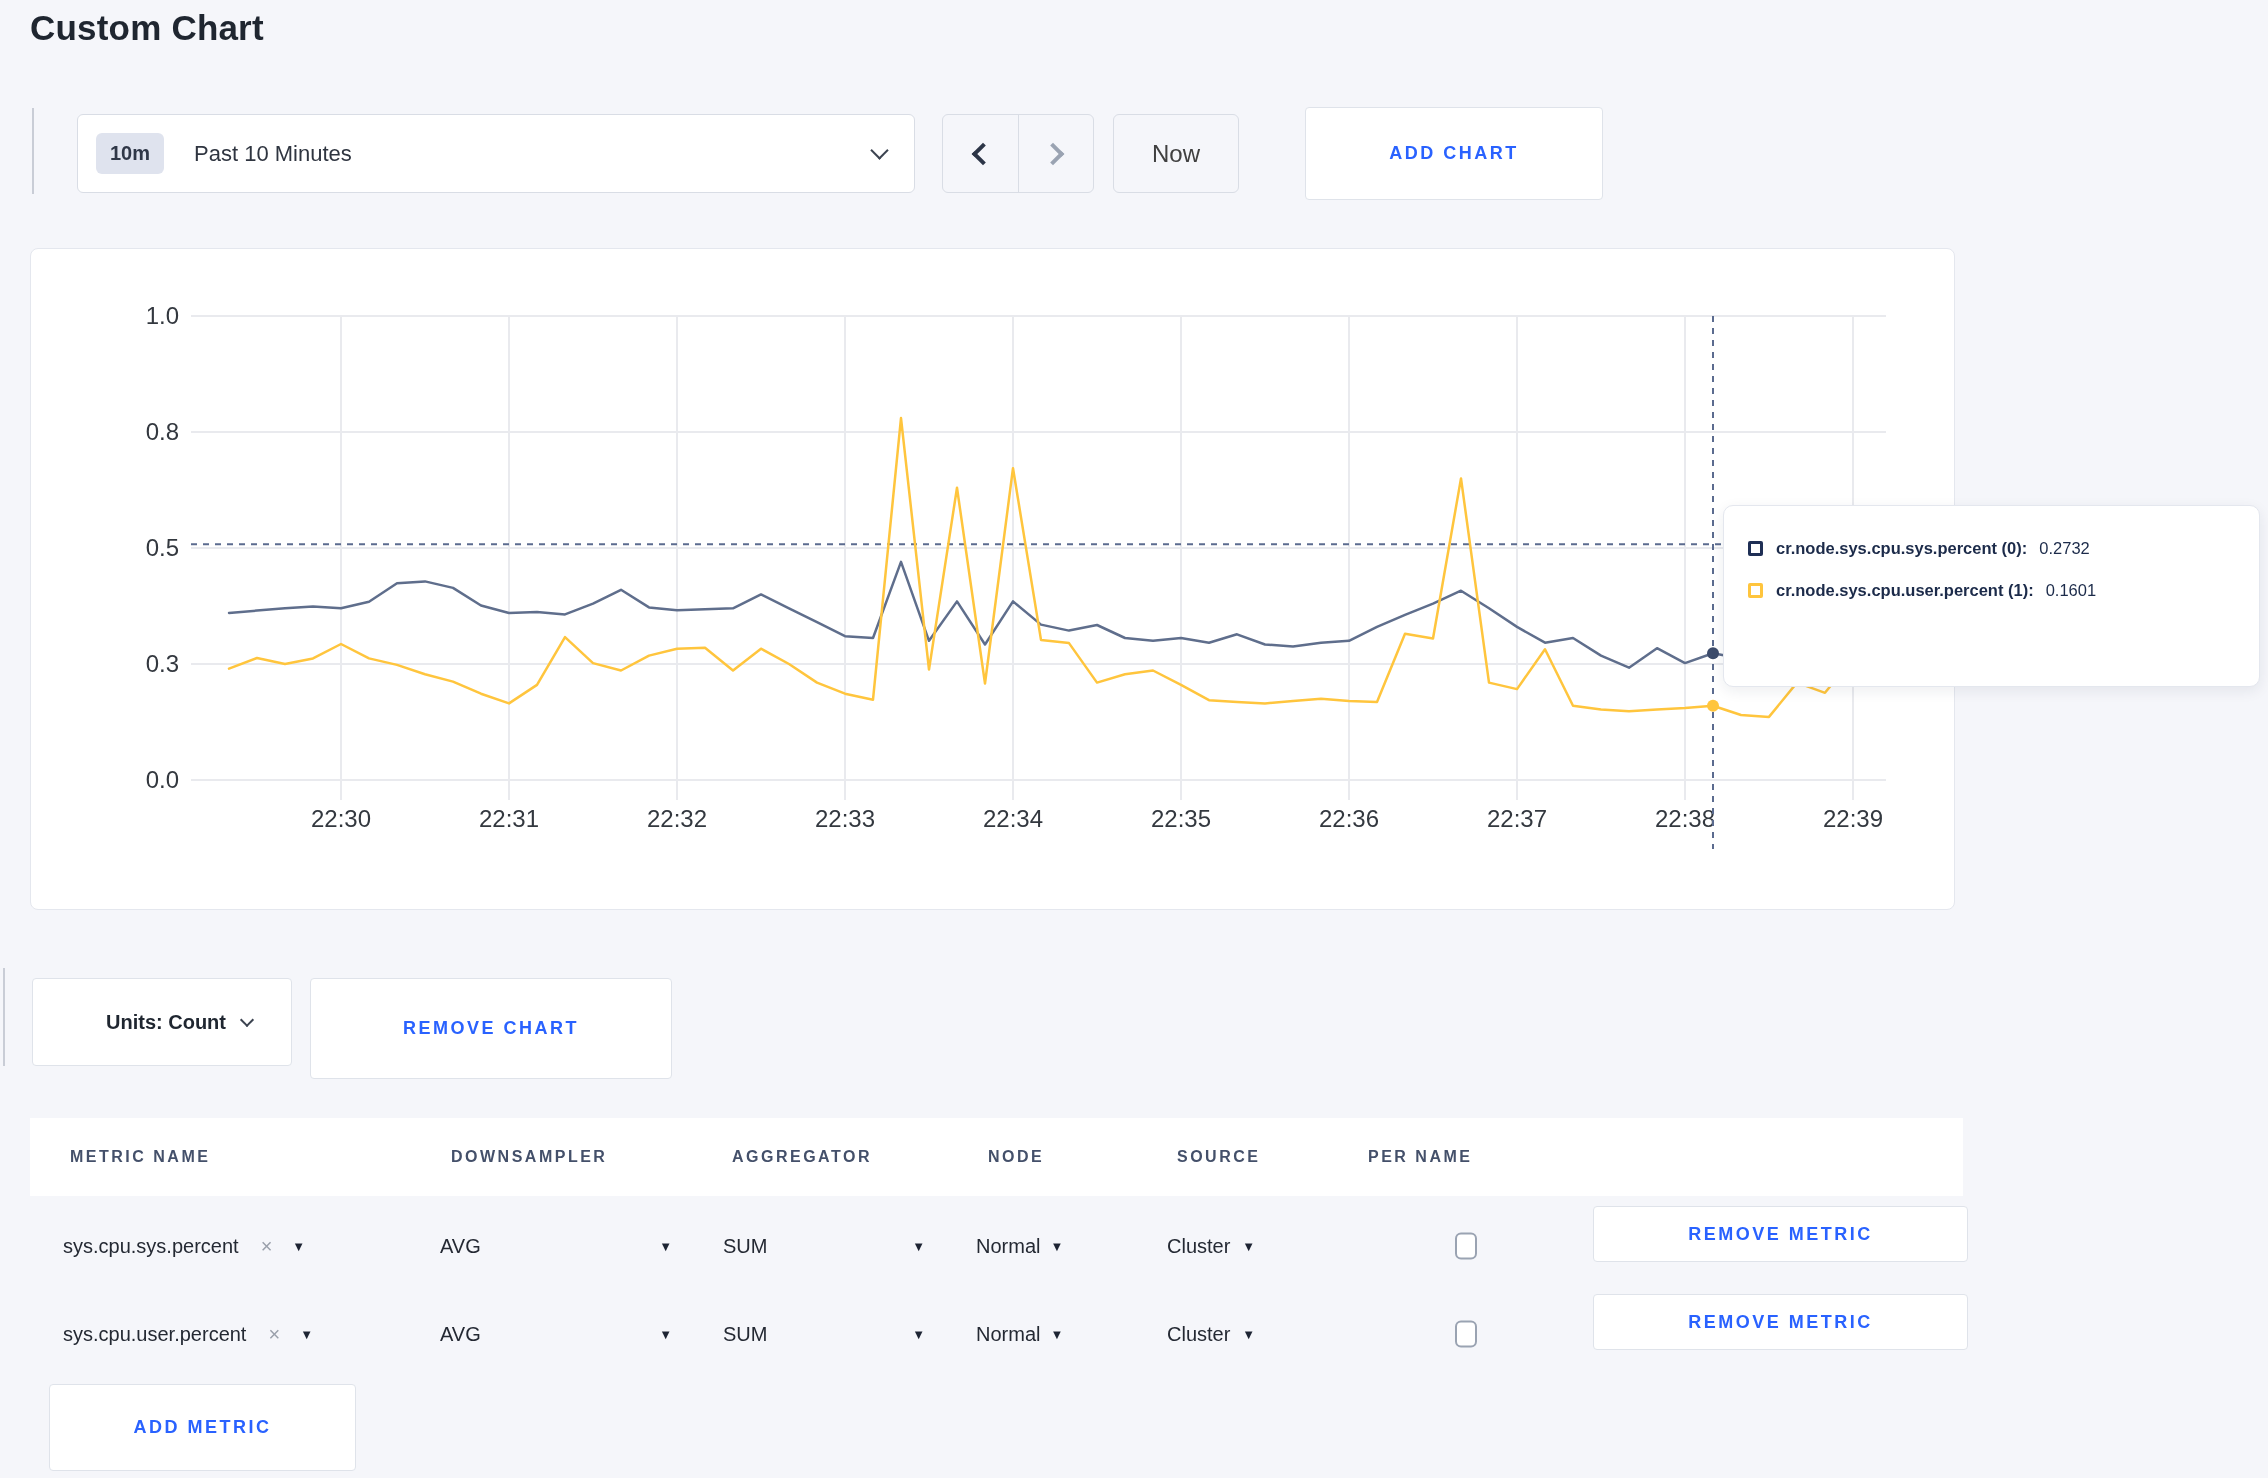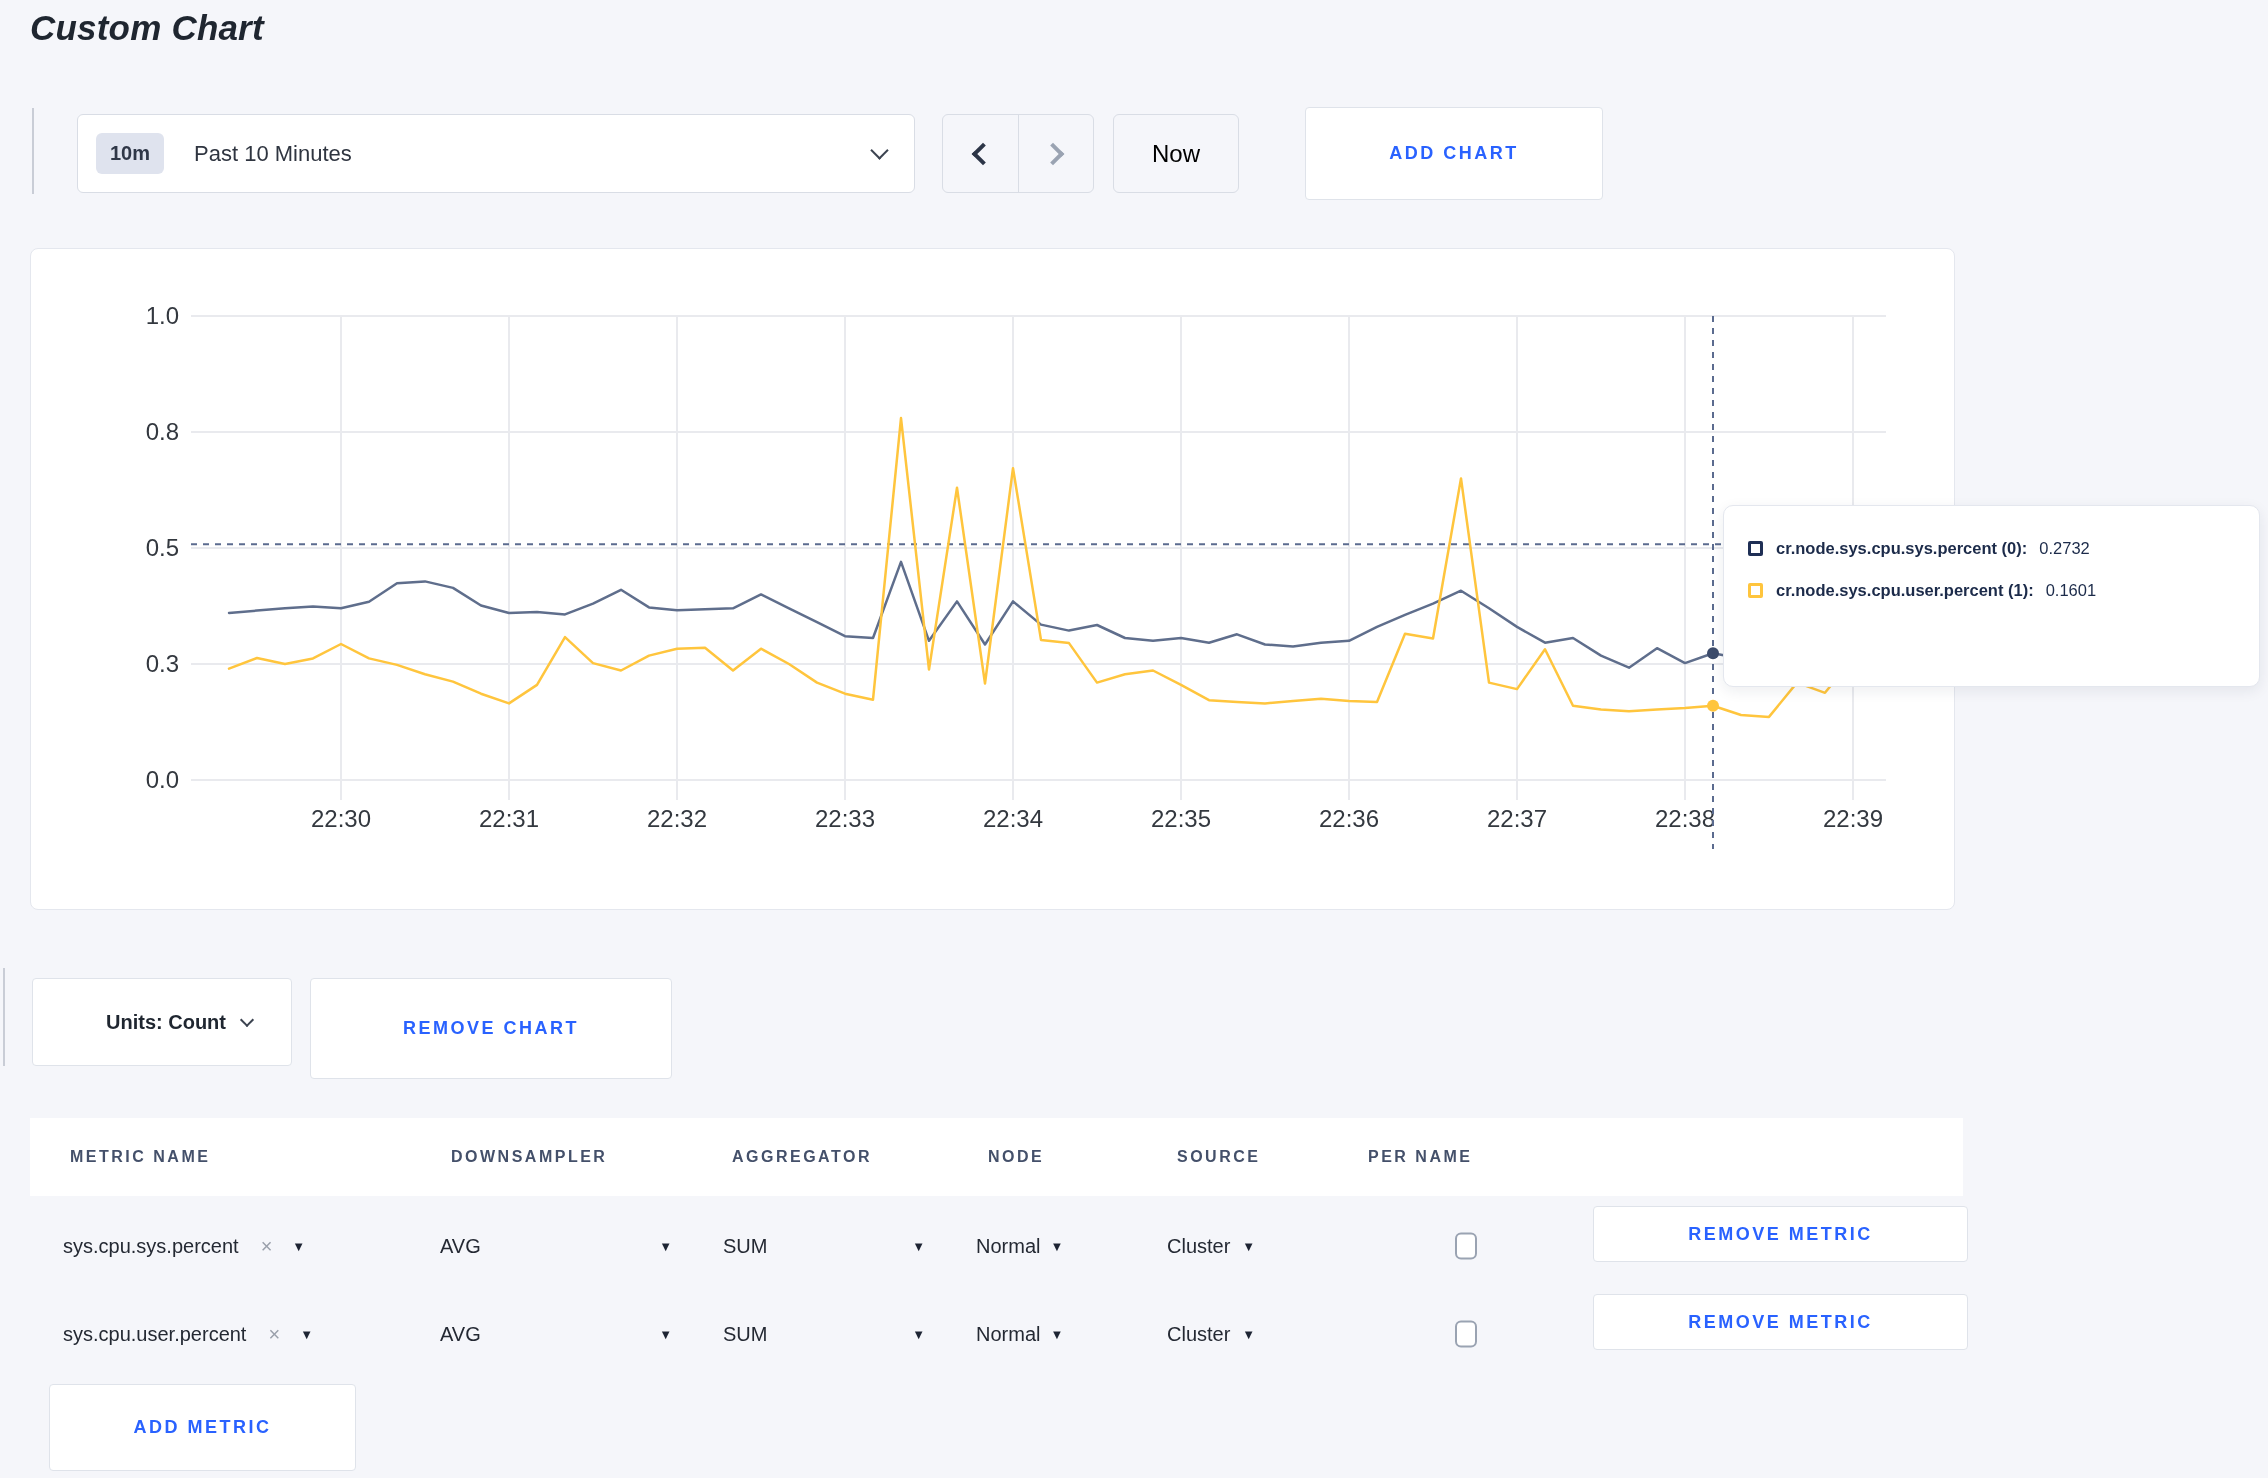--- a/index.html
+++ b/index.html
@@ -6,21 +6,21 @@
   html,body { width:2268px; height:1478px; }
   body {
     font-family:"Liberation Sans", sans-serif;
     background:#f5f6fa;
     color:#242933;
     position:relative;
     overflow:hidden;
   }
   .page-title {
     position:absolute; left:30px; top:8px;
-    font-size:35px; font-weight:600; color:#1f2630; letter-spacing:.2px;font-style:italic;
+    font-size:35px; font-weight:600; color:#1f2630; letter-spacing:.2px;
   }
   .vdivider { position:absolute; width:2px; background:#c9cdd6; }
   #divider-top { left:32px; top:108px; height:86px; }
   #divider-units { left:3px; top:968px; height:98px; }
 
   
   .time-select {
     position:absolute; left:77px; top:114px; width:838px; height:79px;
     background:#fff; border:1px solid #d9dde5; border-radius:6px;
     display:flex; align-items:center; padding:0 28px 0 18px; cursor:pointer;
@@ -41,21 +41,21 @@
   }
   .arrow-btn { flex:1; display:flex; align-items:center; justify-content:center; cursor:pointer; }
   .arrow-btn + .arrow-btn { border-left:1px solid #d9dde5; }
   .chev-left, .chev-right { display:inline-block; width:16px; height:16px; }
   .chev-left  { border-left:4px solid #2c3547; border-bottom:4px solid #2c3547; transform:rotate(45deg); margin-left:6px;}
   .chev-right { border-right:4px solid #9aa3b2; border-bottom:4px solid #9aa3b2; transform:rotate(-45deg); margin-right:6px;}
   .now-btn {
     position:absolute; left:1113px; top:114px; width:126px; height:79px;
     border:1px solid #d9dde5; border-radius:6px;
     display:flex; align-items:center; justify-content:center;
-    font-size:24px; color:#000000; cursor:default;
+    font-size:24px; color:#404040; cursor:default;
   }
   .btn-blue {
     background:#fff; border:1px solid #dfe3ea; border-radius:4px;
     color:var(--accent); font-weight:600; letter-spacing:2.5px; font-size:18px;
     display:flex; align-items:center; justify-content:center; cursor:pointer;
   }
   #add-chart { position:absolute; left:1305px; top:107px; width:298px; height:93px; }
 
   
   .chart-card {

